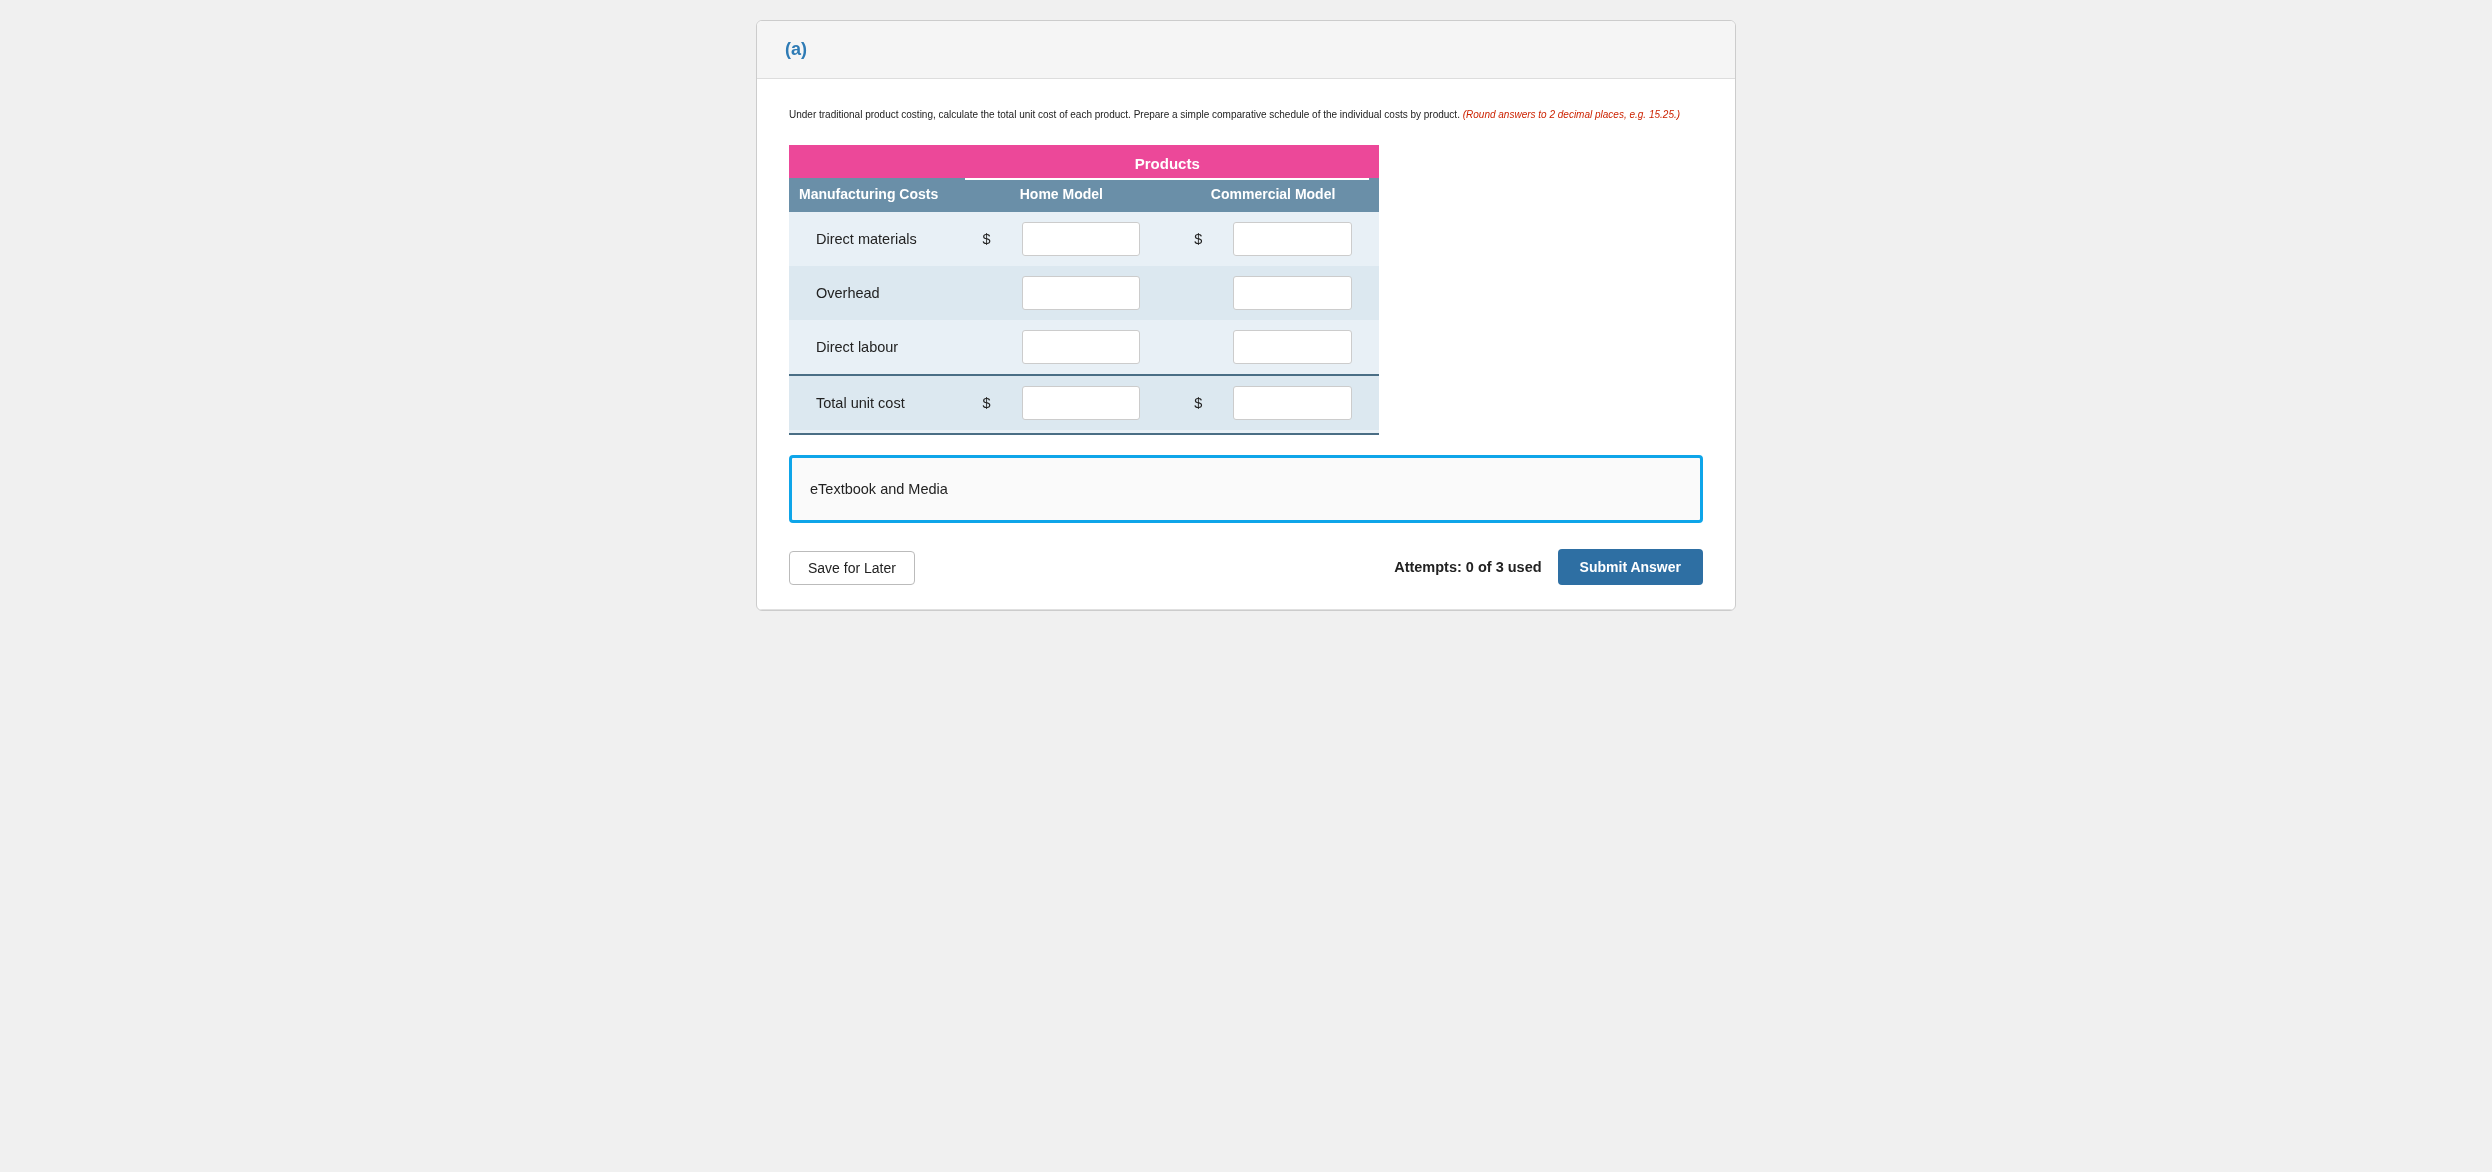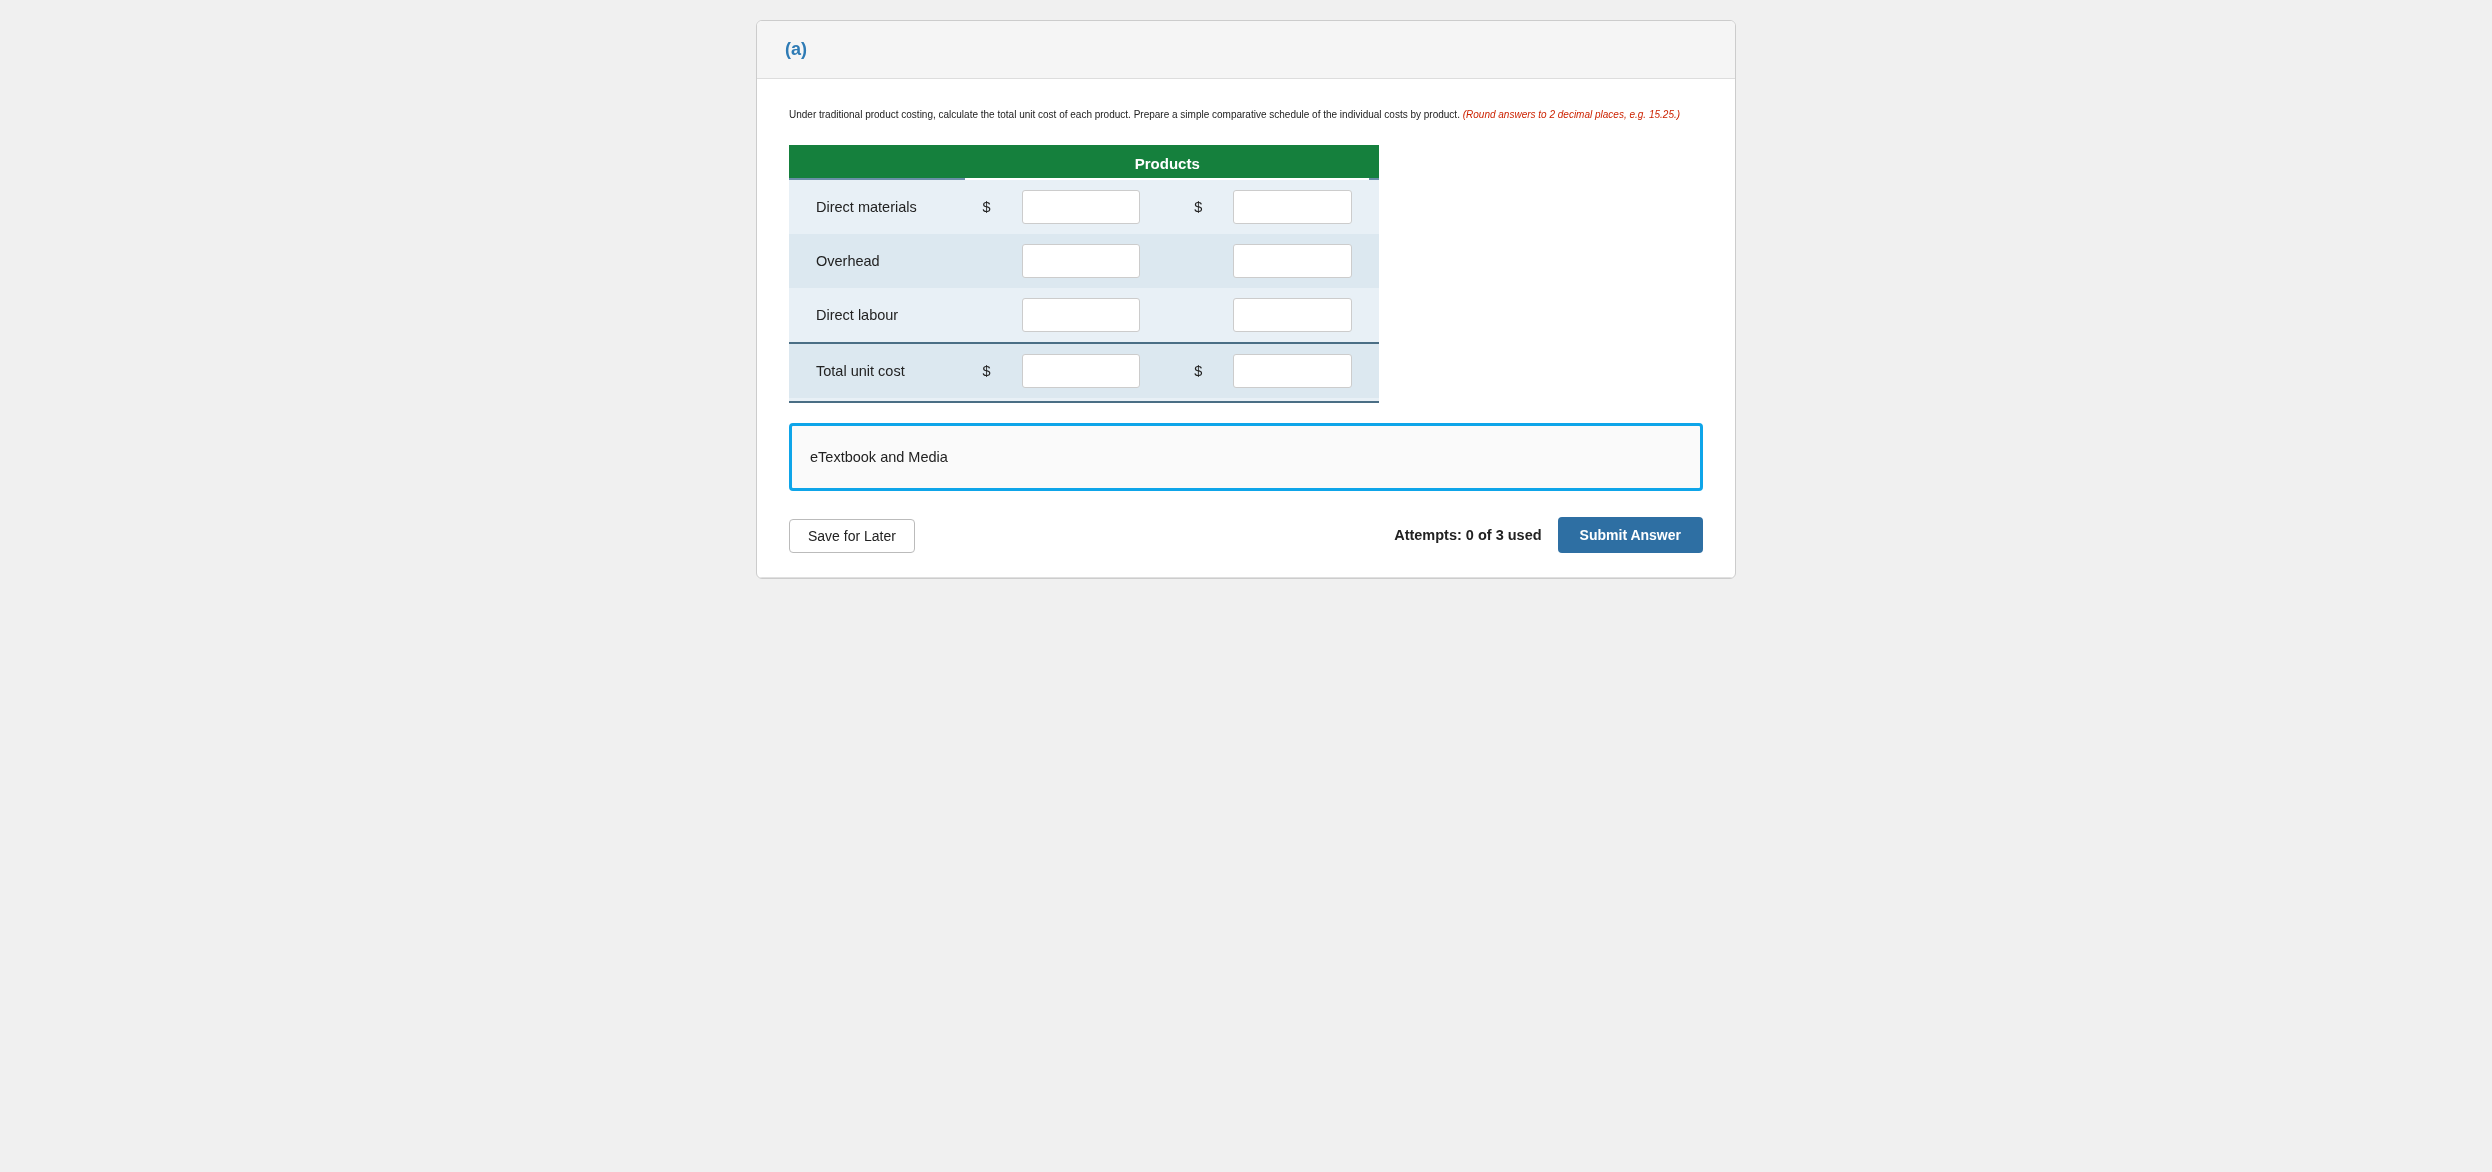--- a/index.html
+++ b/index.html
@@ -41,21 +41,21 @@
     .instructions .round-note {
       color: #cc2200;
       font-style: italic;
     }
     .cost-table {
       width: 590px;
       border-collapse: collapse;
       background: #dce8f0;
     }
     .cost-table thead .products-header-row th {
-      background: #15803d;
+      background: #ec4899;
       color: #fff;
       font-weight: bold;
       font-size: 15px;
       padding: 10px 0 6px 0;
       text-align: center;
     }
     .products-title-cell {
       text-align: center;
       padding-bottom: 4px;
     }
@@ -186,20 +186,25 @@
         <tr class="products-header-row">
           <th class="label-cell"></th>
           <th colspan="4" class="products-title-cell">Products</th>
         </tr>
         <tr class="products-divider-row">
           <th></th>
           <th colspan="4">
             <hr class="products-divider">
           </th>
         </tr>
+        <tr class="col-headers-row">
+          <th style="text-align:left; padding-left:10px;">Manufacturing Costs</th>
+          <th colspan="2" style="text-align:center;">Home Model</th>
+          <th colspan="2" style="text-align:center;">Commercial Model</th>
+        </tr>
       </thead>
       <tbody id="table-body">
       <tr>
             <td class="label-cell">Direct materials</td>
             <td class="dollar-cell">$</td>
             <td class="input-cell"><input type="text" style=""></td>
             <td class="dollar-cell">$</td>
             <td class="input-cell"><input type="text" style=""></td>
           </tr>
           <tr>

